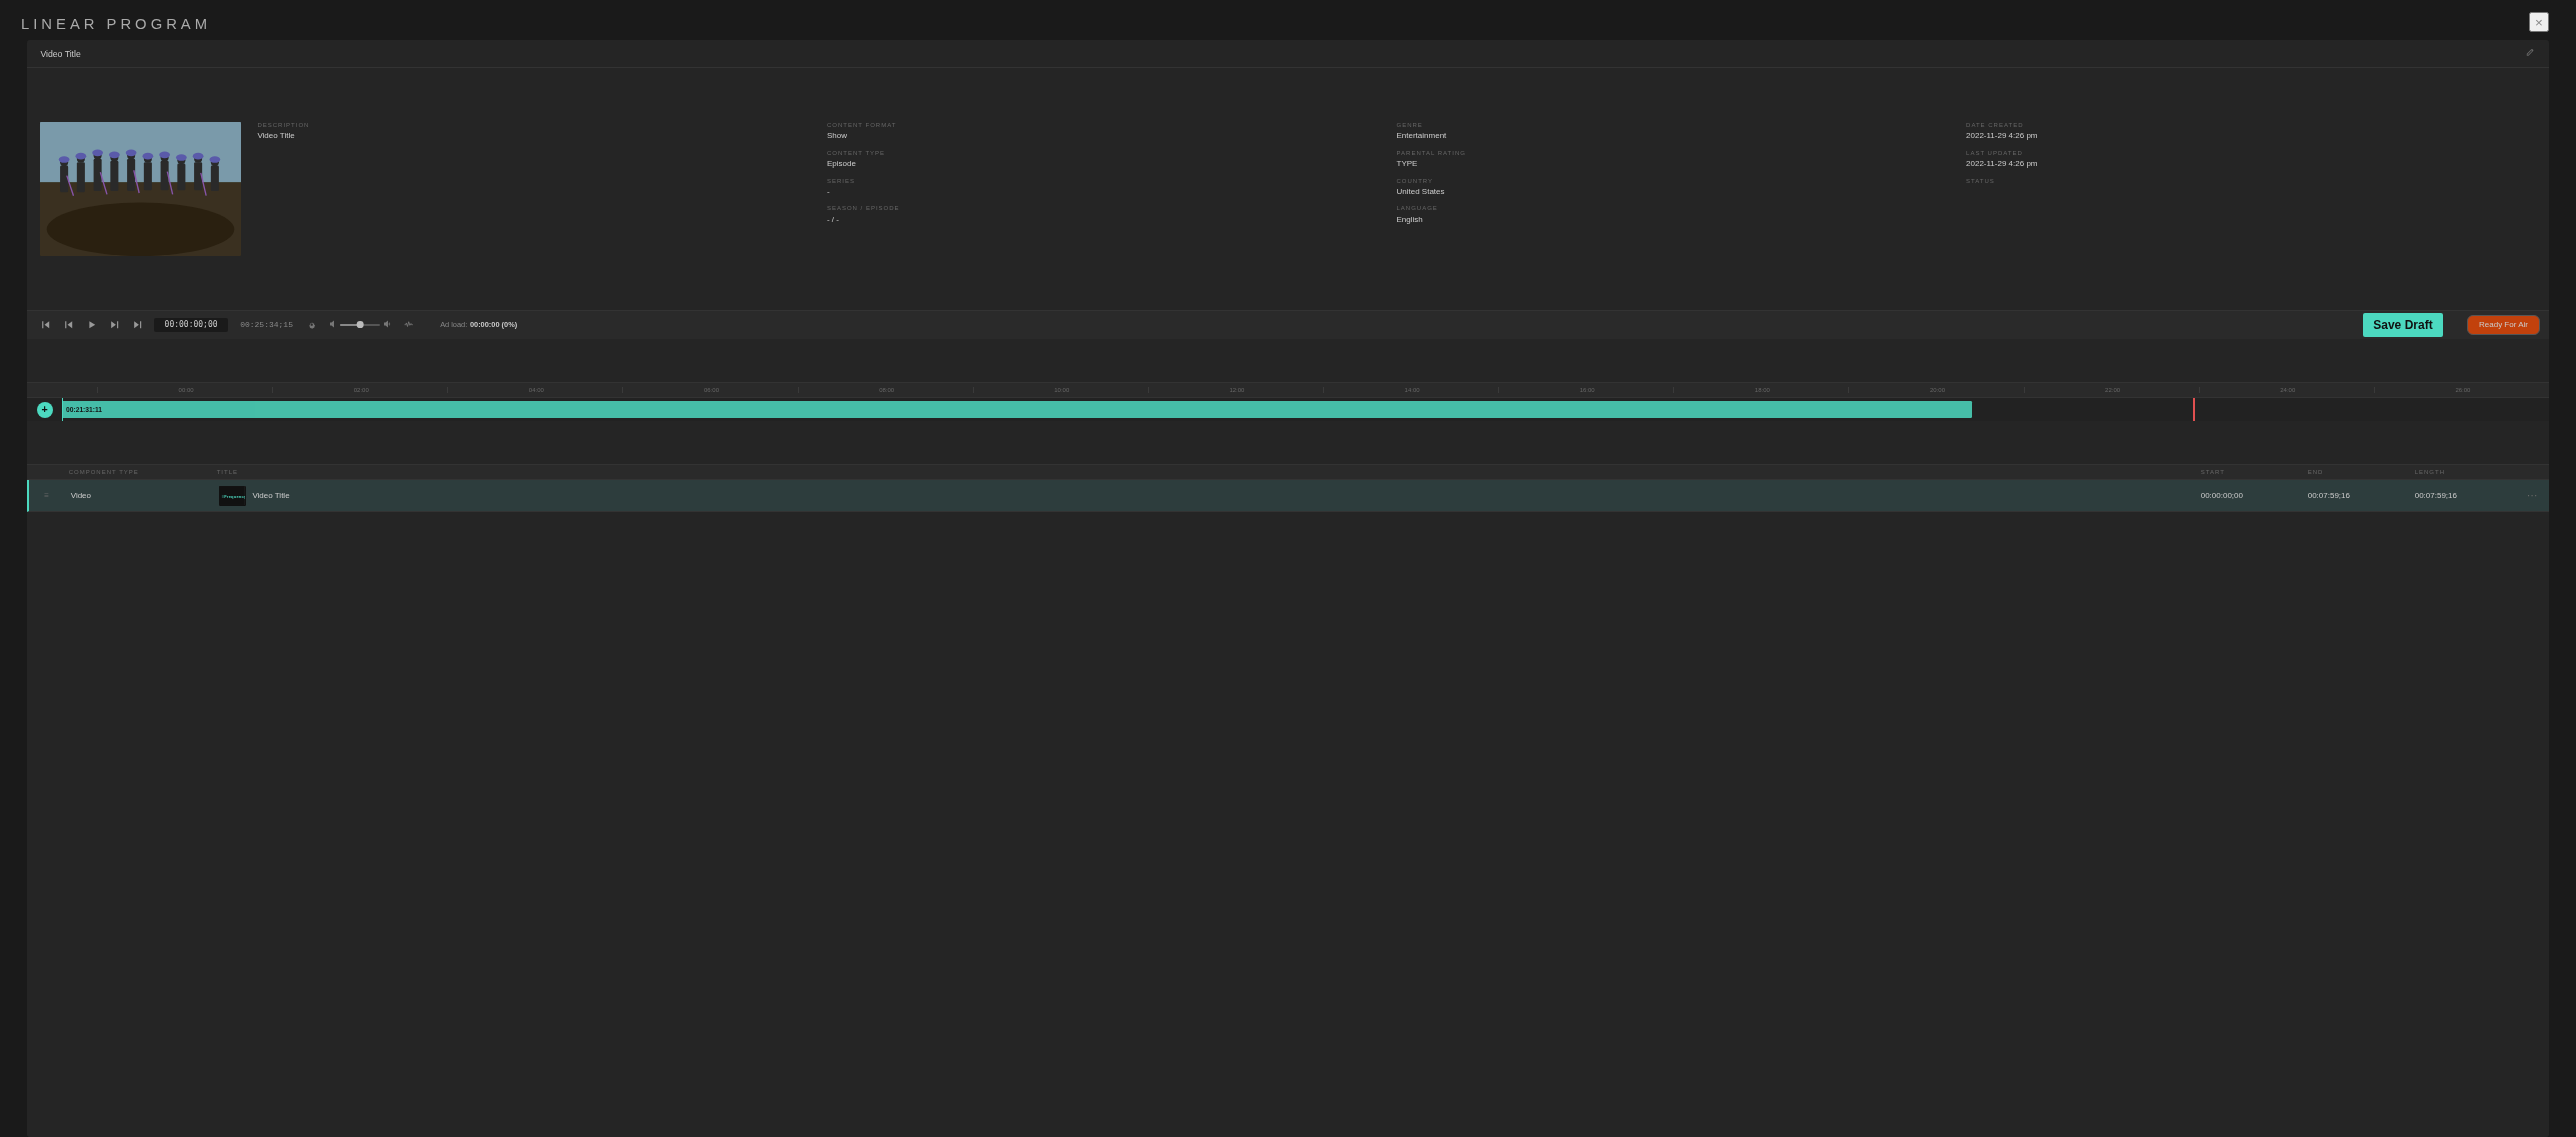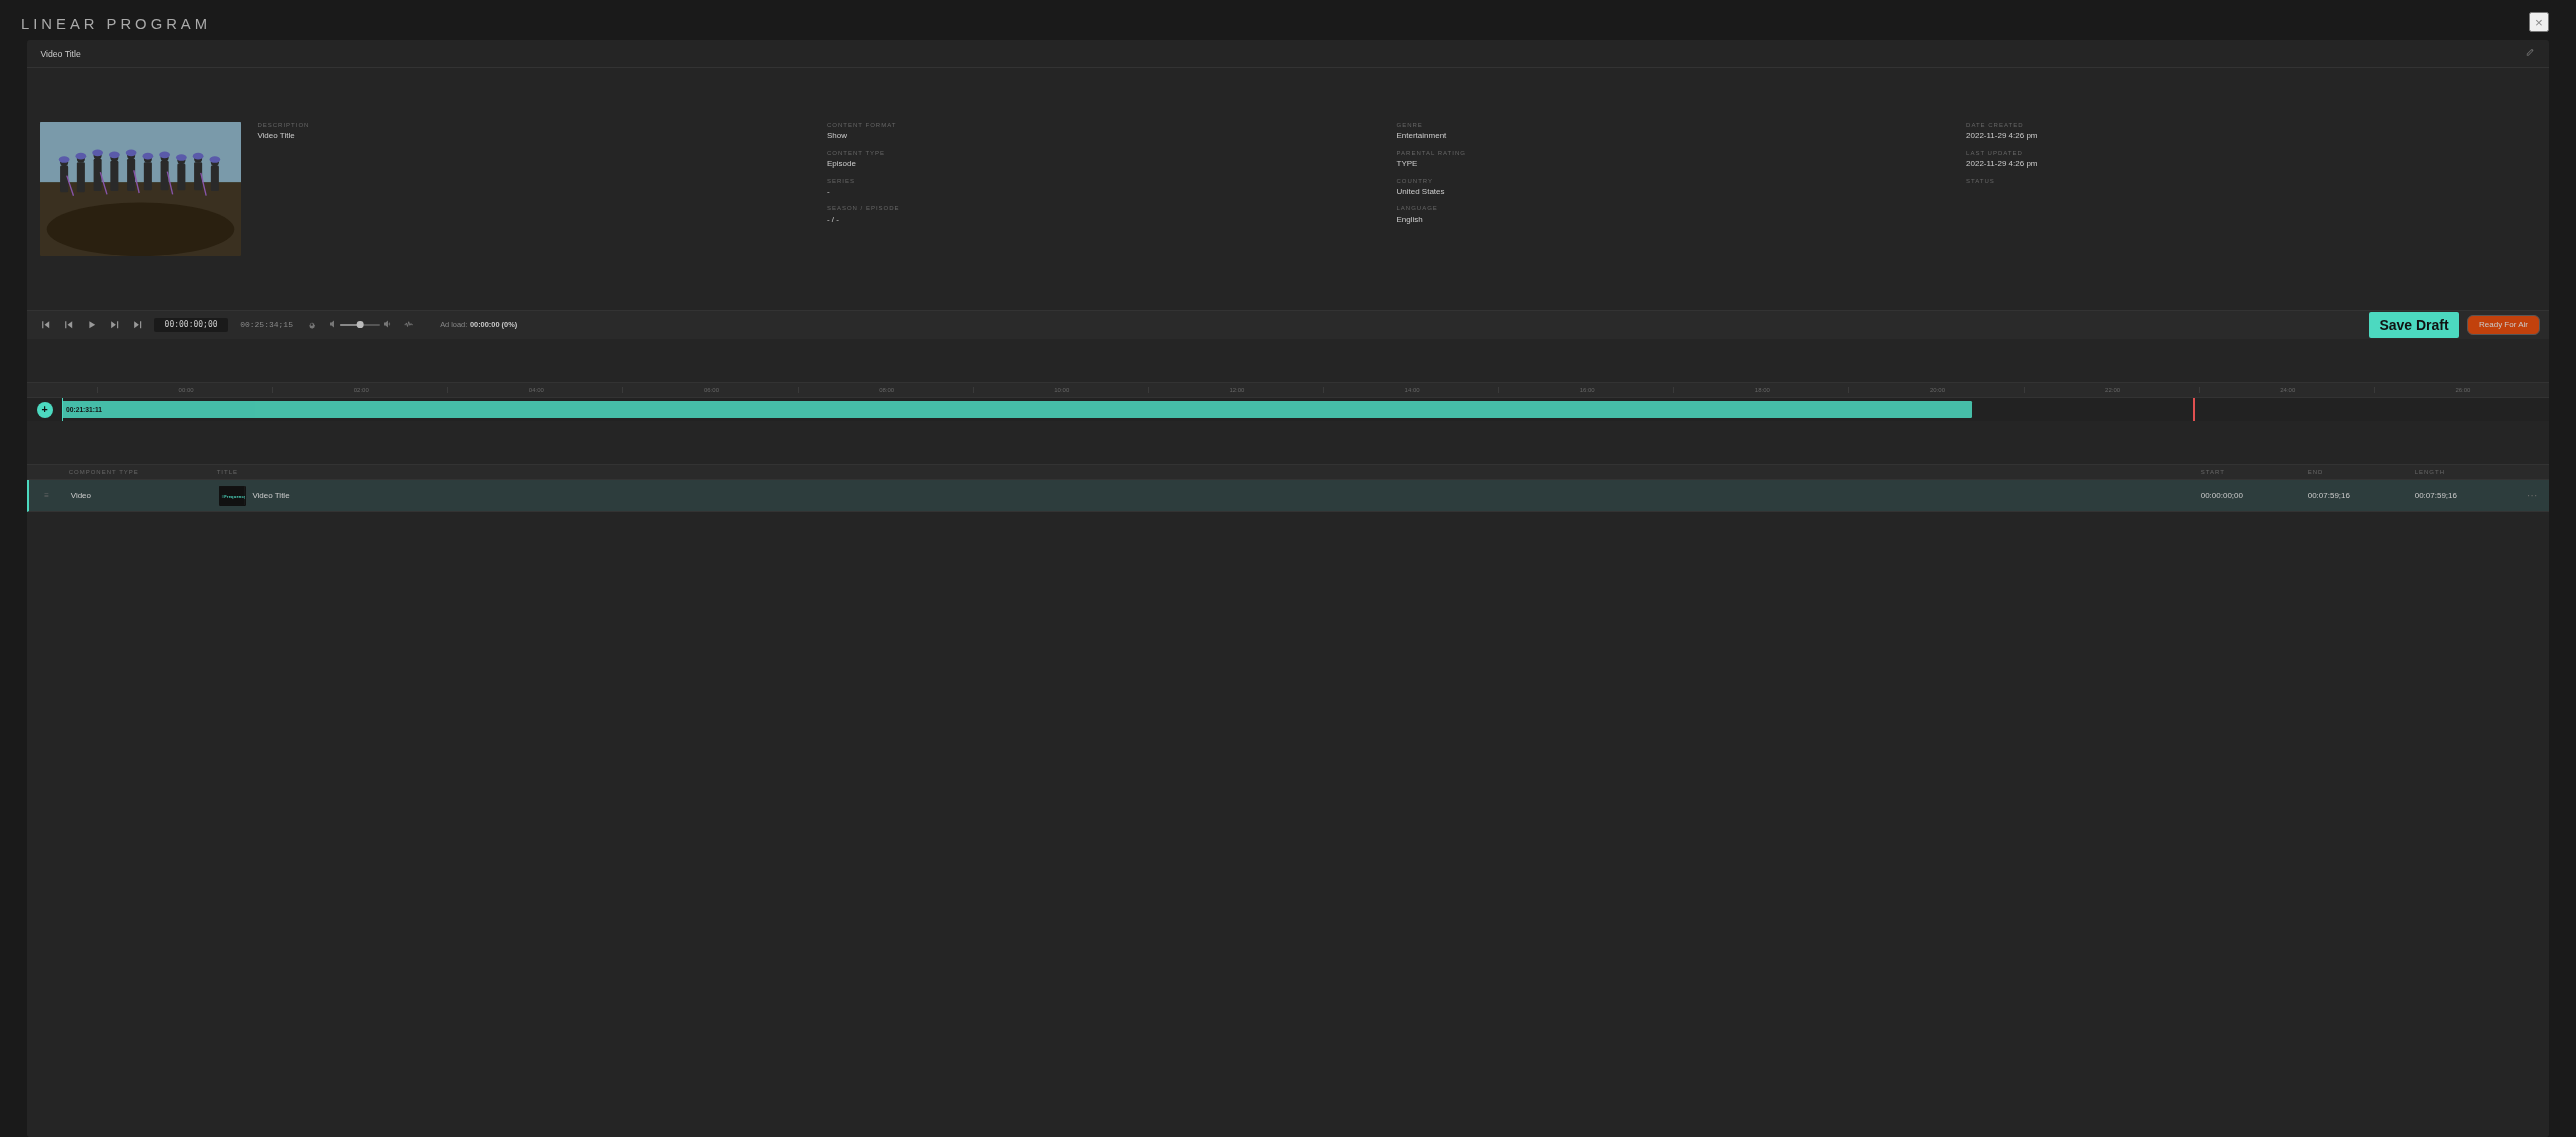--- a/index.html
+++ b/index.html
@@ -261,24 +261,24 @@
     }
 
     .spacer { flex: 1; }
 
     .save-draft-btn {
       background: #4cd9c0;
       color: #111;
       border: none;
       border-radius: 2px;
       padding: 4.7px 10.7px;
-      font-size: 14px;
+      font-size: 12px;
       font-weight: bold;
       cursor: pointer;
-      margin-right: 4px;
+      margin-right: 20px;
     }
 
     .ready-for-air-btn {
       background: #c2410c;
       color: #ccc;
       border: 0.7px solid #555;
       border-radius: 6px;
       padding: 4.7px 10.7px;
       font-size: 8px;
       cursor: pointer;

